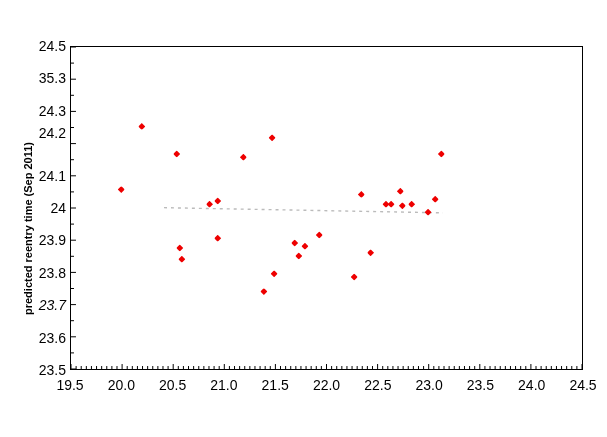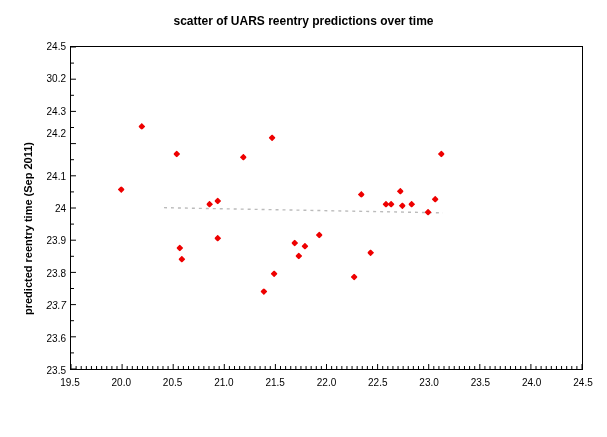--- a/index.html
+++ b/index.html
@@ -11,21 +11,21 @@
   #chart-root{position:absolute;left:0;top:0;width:607px;height:437px;}
   #chart-title{
     position:absolute;left:0;top:14px;width:607px;text-align:center;
     font-size:12px;font-weight:bold;color:#000;letter-spacing:0px;
   }
   #plot-frame{
     position:absolute;left:70px;top:46px;width:513px;height:324px;
     border:1px solid #000;box-sizing:border-box;background:#fff;
   }
   #plot-layer{position:absolute;left:0;top:0;width:100%;height:100%;}
-  .tick-label{position:absolute;font-size:10px;color:#000;white-space:nowrap;}
+  .tick-label{position:absolute;font-size:14px;color:#000;white-space:nowrap;}
   .ytick-label{text-align:right;transform:translateY(-50%);}
   .xtick-label{text-align:center;transform:translateX(-50%);}
   #y-axis-title{
     position:absolute;font-size:11px;font-weight:bold;color:#000;
     transform:rotate(-90deg);transform-origin:left top;white-space:nowrap;
     left:22px;top:315px;
   }
   #x-axis-title{
     position:absolute;left:0;top:400px;width:607px;text-align:center;
     font-size:11px;font-weight:bold;color:#000;
@@ -34,35 +34,34 @@
   .marker span{
     display:block;width:100%;height:100%;background:#ee0000;
     clip-path:polygon(50% 0%,100% 50%,50% 100%,0% 50%);
   }
 </style>
 </head>
 <body>
 
 <div id="chart-root">
 
-  <div id="chart-title">scatter of UARS reentry predictions over time</div>
 
   <div id="y-axis-title">predicted reentry time (Sep 2011)</div>
 
   <div id="ytick-labels">
       <div class="tick-label ytick-label" style="left: 24px; width: 42px; top: 370px;">23.5</div>
       <div class="tick-label ytick-label" style="left: 24px; width: 42px; top: 337.6px;">23.6</div>
       <div class="tick-label ytick-label" style="left: 24px; width: 42px; top: 305.2px; font-style: italic;">23.7</div>
       <div class="tick-label ytick-label" style="left: 24px; width: 42px; top: 272.8px;">23.8</div>
       <div class="tick-label ytick-label" style="left: 24px; width: 42px; top: 240.4px;">23.9</div>
       <div class="tick-label ytick-label" style="left: 24px; width: 42px; top: 208px;">24</div>
       <div class="tick-label ytick-label" style="left: 24px; width: 42px; top: 175.6px;">24.1</div>
       <div class="tick-label ytick-label" style="left: 24px; width: 42px; top: 133px;">24.2</div>
       <div class="tick-label ytick-label" style="left: 24px; width: 42px; top: 110.8px;">24.3</div>
-      <div class="tick-label ytick-label" style="left: 24px; width: 42px; top: 78.4px;">30.2</div>
+      <div class="tick-label ytick-label" style="left: 24px; width: 42px; top: 78.4px;">35.3</div>
       <div class="tick-label ytick-label" style="left: 24px; width: 42px; top: 46px;">24.5</div>
     </div>
   <div id="xtick-labels">
       <div class="tick-label xtick-label" style="left: 70px; top: 377px;">19.5</div>
       <div class="tick-label xtick-label" style="left: 121.3px; top: 377px;">20.0</div>
       <div class="tick-label xtick-label" style="left: 172.6px; top: 377px;">20.5</div>
       <div class="tick-label xtick-label" style="left: 223.9px; top: 377px;">21.0</div>
       <div class="tick-label xtick-label" style="left: 275.2px; top: 377px;">21.5</div>
       <div class="tick-label xtick-label" style="left: 326.5px; top: 377px;">22.0</div>
       <div class="tick-label xtick-label" style="left: 377.8px; top: 377px;">22.5</div>

